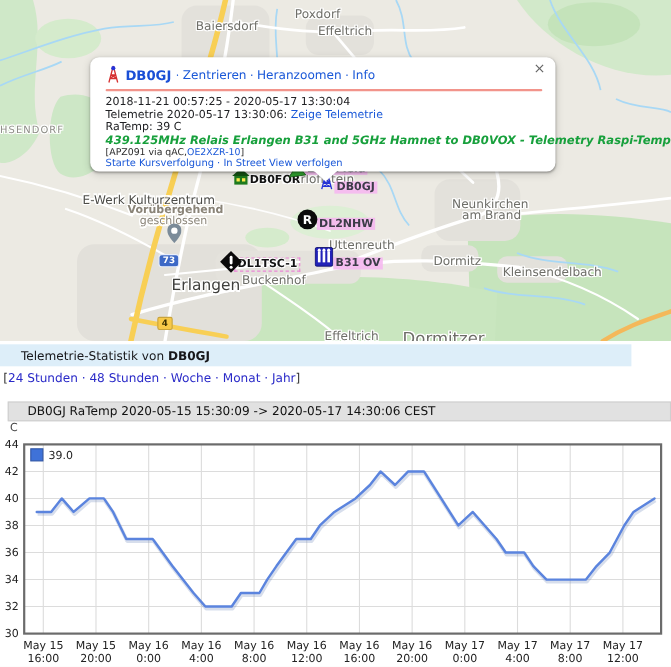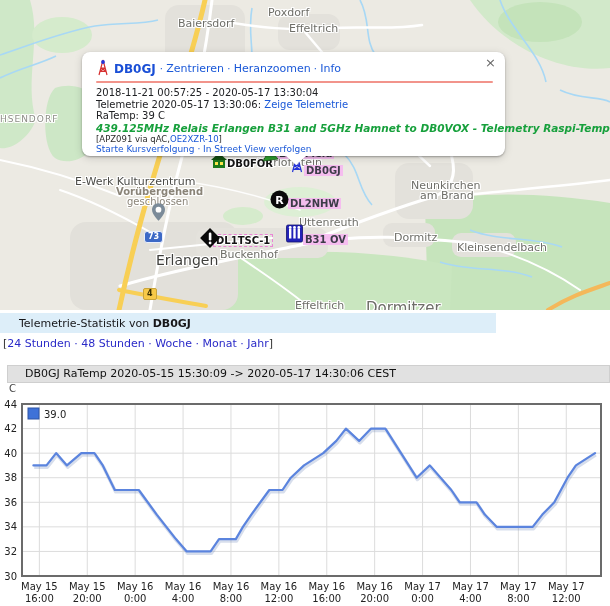--- a/index.html
+++ b/index.html
@@ -30,21 +30,21 @@
   .callsign{color:#1a4fd6;font-weight:bold;font-size:12px;text-decoration:none;cursor:pointer;}
   .plink{color:#1a58d8;text-decoration:none;cursor:pointer;}
   .psep{color:#1a58d8;}
   .popup-header .plink{font-size:11px;}
   .red-divider{height:2px;background:#f2948b;border-radius:1px;margin:4px 0 4px 0;}
   .prow{line-height:11.5px;white-space:nowrap;}
   .comment{color:#17a03c;font-weight:bold;font-style:italic;font-size:10.5px;line-height:12px;white-space:nowrap;}
   .path-row{font-size:8.5px;line-height:10px;color:#2b2b2b;white-space:nowrap;}
   .bottom-links{font-size:9px;line-height:11px;white-space:nowrap;}
   
-  #info-bar{position:absolute;left:0;top:313px;width:496px;height:20px;background:#ddeef9;
+  #info-bar{position:absolute;left:0;top:313px;width:574px;height:20px;background:#ddeef9;
      display:flex;align-items:center;font-size:11px;color:#17171a;}
   #info-bar .inner{margin-left:19px;}
   #range-links{position:absolute;left:3px;top:337px;font-size:11px;color:#333;}
   #range-links a{color:#2a2ac8;text-decoration:none;cursor:pointer;}
   #range-links .rsep{color:#2a2ac8;}
   #chart-header{position:absolute;left:7px;top:365px;width:584px;height:16px;background:#e1e1e1;
      border:1px solid #cfcfcf;font-size:11px;color:#111;line-height:16px;padding-left:17px;}
   #chart{position:absolute;left:0;top:383px;}
 </style>
 </head>

